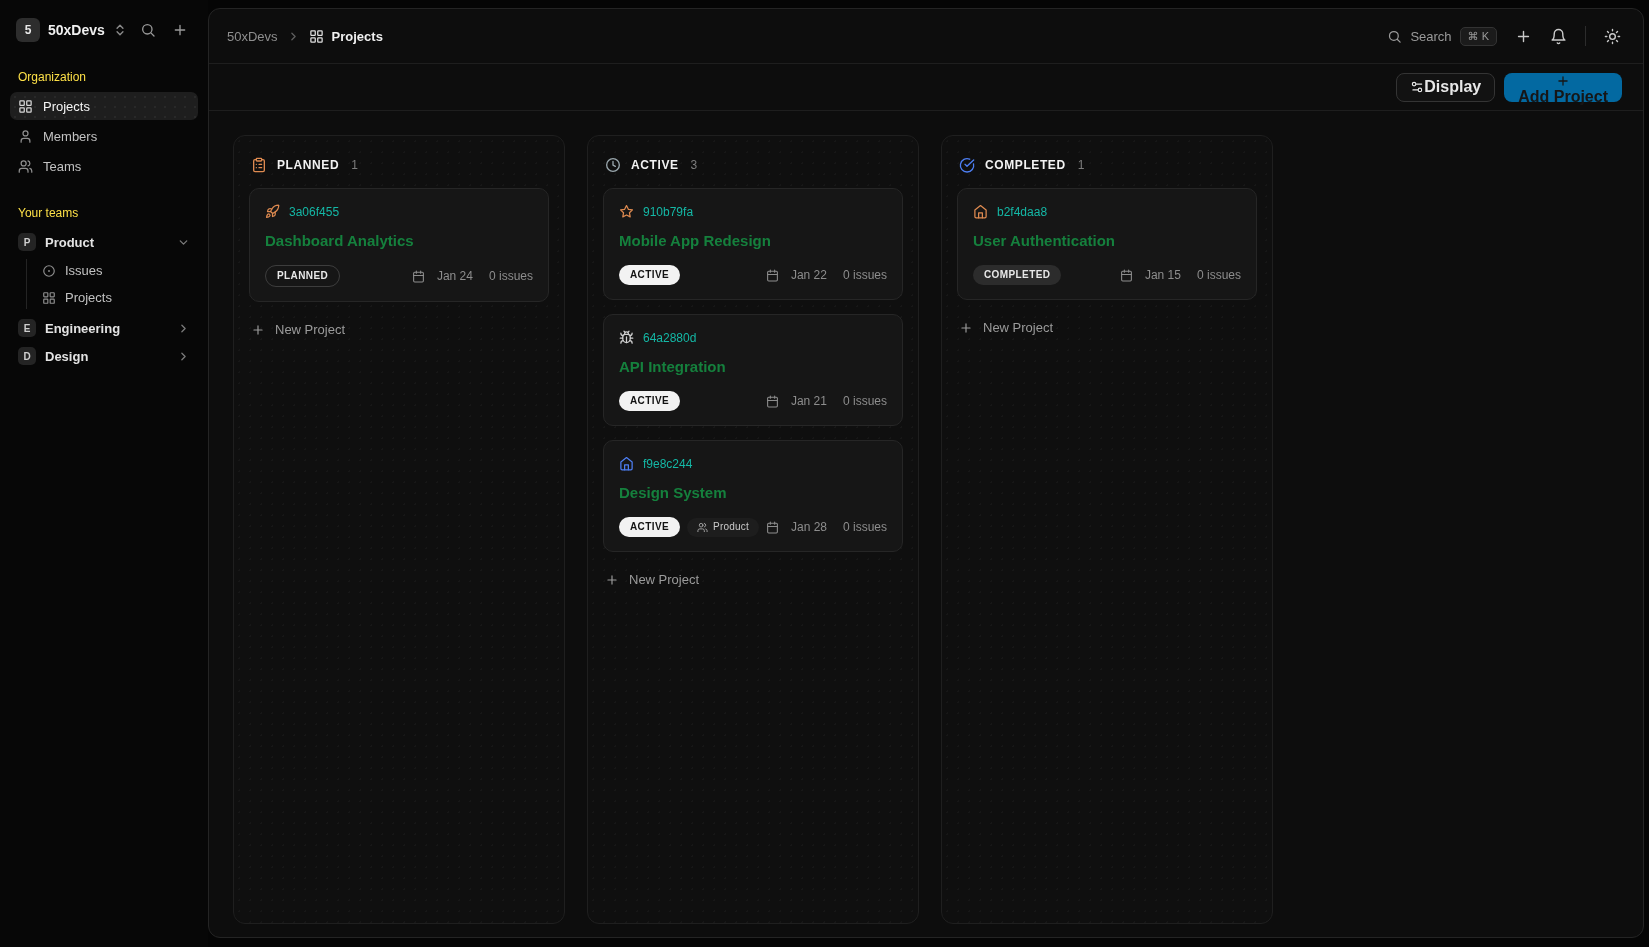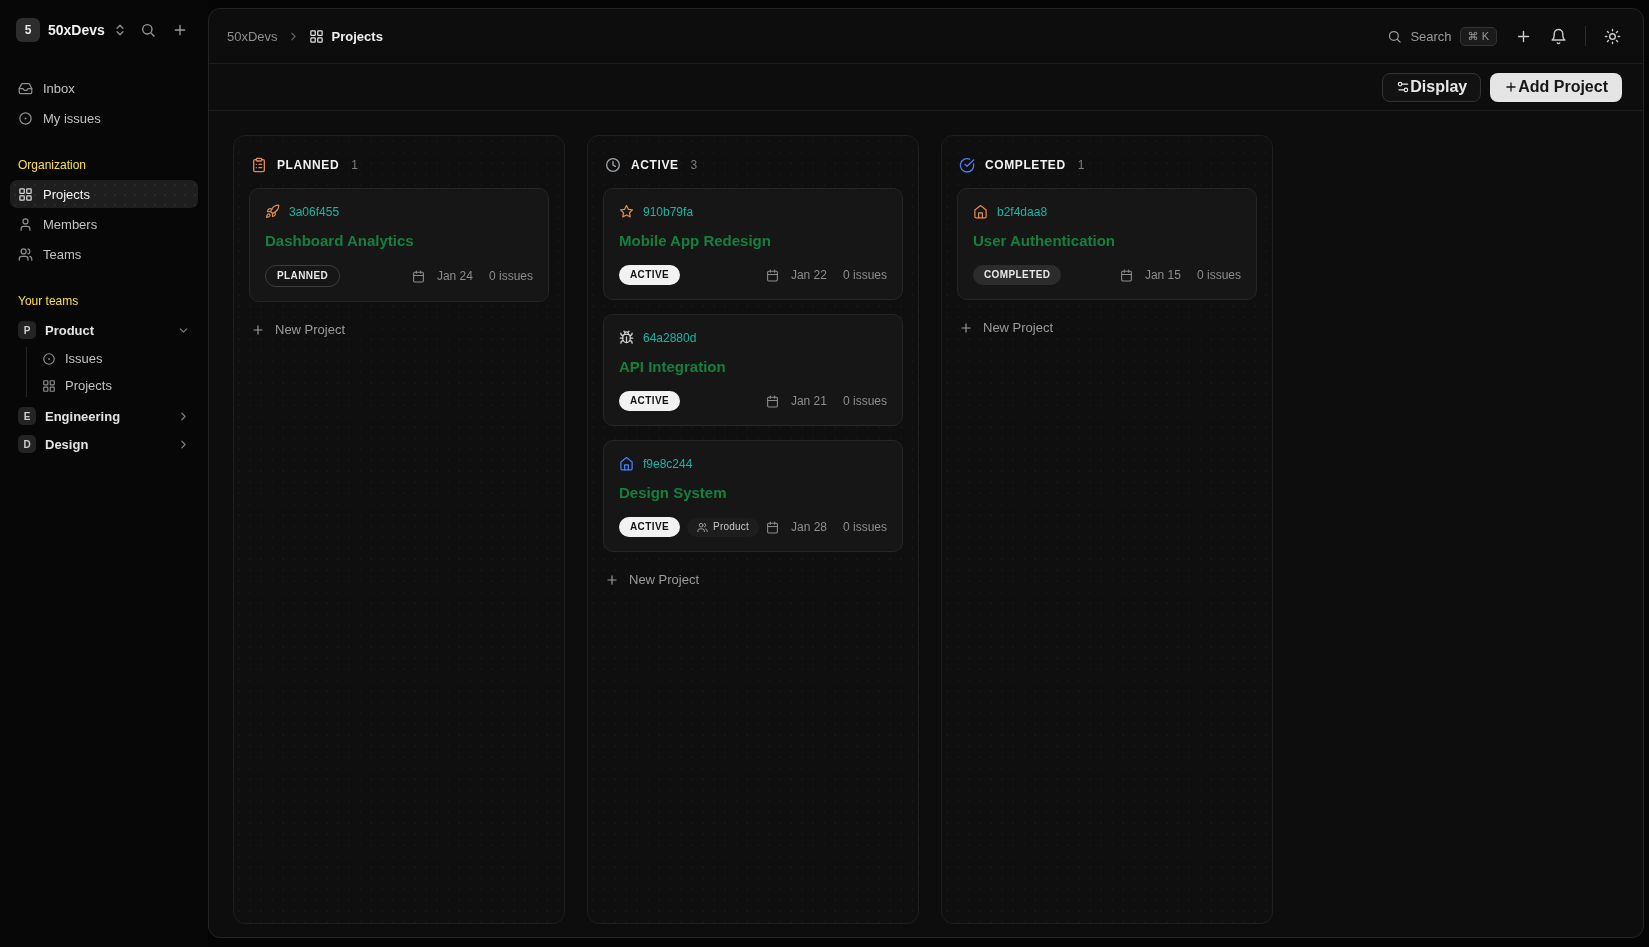--- a/index.html
+++ b/index.html
@@ -90,21 +90,21 @@
     display:flex; align-items:center; justify-content:flex-end; gap:9px; padding:0 21px;
   }
   .btn {
     display:inline-flex; align-items:center; gap:0; height:29px;
     border-radius:8px; font-size:16px; font-weight:bold; cursor:pointer;
     padding:0 13px; border:1px solid transparent;
     font-family:"Liberation Sans", sans-serif;
   }
   .btn .icon { width:14px; height:14px; }
   .btn-display { background:#121212; border-color:#343434; color:#e8e8e8; }
-  .btn-add { background:#e5e5e5; color:#161616; }
+  .btn-add { background:#0369a1; color:#161616;flex-direction:column; }
 
   
   .board {
     position:absolute; top:103px; bottom:0; left:0; right:0;
     display:flex; gap:22px; padding:23px 24px 13px 24px;
   }
   .column {
     width:332px; flex:none; border:1px solid #1f1f1f; border-radius:12px;
     background:#0f0f0f;
     background-image:radial-gradient(rgba(255,255,255,0.035) 1px, transparent 1px);
@@ -167,40 +167,20 @@
           </svg>
       </span>
       <span class="icon">
         <svg viewBox="0 0 24 24" fill="none" stroke="currentColor" stroke-width="2" stroke-linecap="round">
             <path d="M12 5v14M5 12h14"></path>
           </svg>
       </span>
     </span>
   </div>
 
-  <nav class="side-nav">
-    <div class="side-item">
-      <span class="icon">
-        <svg viewBox="0 0 24 24" fill="none" stroke="currentColor" stroke-width="2" stroke-linecap="round" stroke-linejoin="round">
-            <path d="M22 12h-6l-2 3h-4l-2-3H2"></path>
-            <path d="M5.45 5.11 2 12v6a2 2 0 0 0 2 2h16a2 2 0 0 0 2-2v-6l-3.45-6.89A2 2 0 0 0 16.76 4H7.24a2 2 0 0 0-1.79 1.11z"></path>
-          </svg>
-      </span>
-      <span>Inbox</span>
-    </div>
-    <div class="side-item">
-      <span class="icon">
-        <svg viewBox="0 0 24 24" fill="none" stroke="currentColor" stroke-width="2">
-            <circle cx="12" cy="12" r="9"></circle>
-            <circle cx="12" cy="12" r="1.6" fill="currentColor" stroke="none"></circle>
-          </svg>
-      </span>
-      <span>My issues</span>
-    </div>
-  </nav>
 
   <div class="section-title">Organization</div>
   <nav class="side-nav" style="margin-top:0">
     <div class="side-item active">
       <span class="icon">
         <svg viewBox="0 0 24 24" fill="none" stroke="currentColor" stroke-width="2">
             <rect x="3" y="3" width="7" height="7" rx="1"></rect>
             <rect x="14" y="3" width="7" height="7" rx="1"></rect>
             <rect x="14" y="14" width="7" height="7" rx="1"></rect>
             <rect x="3" y="14" width="7" height="7" rx="1"></rect>

